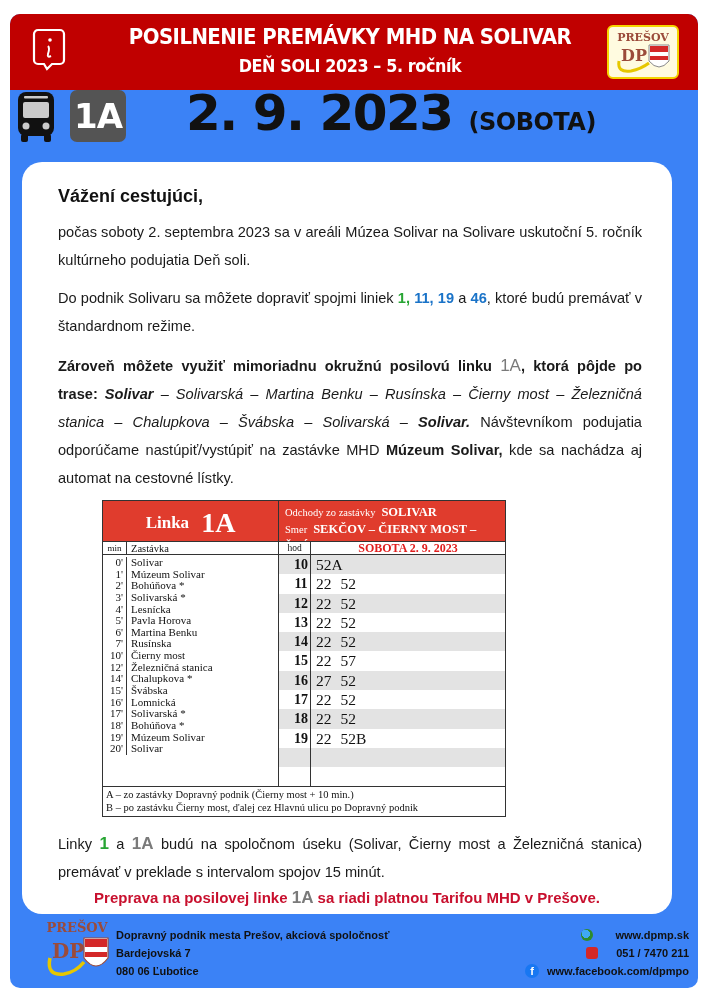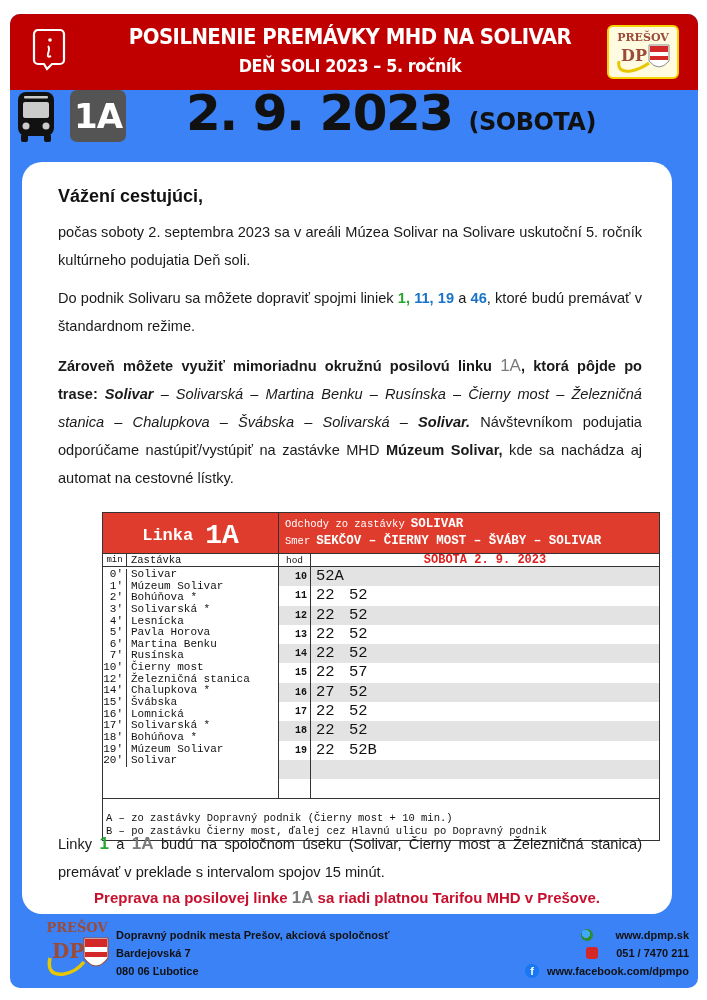--- a/index.html
+++ b/index.html
@@ -36,45 +36,45 @@
        text-align: justify; color: #1a1a1a; }
   .greeting { position: absolute; left: 36px; top: 24px; font-weight: bold; font-size: 18px; }
   .green { color: #27a533; font-weight: bold; }
   .blue { color: #1a73c8; font-weight: bold; }
   .gray1a { color: #7a7a7a; font-weight: bold; font-size: 17px; }
   .bold { font-weight: bold; }
   .it { font-style: italic; }
   .bi { font-weight: bold; font-style: italic; }
 
   
-  .tt { position: absolute; left: 90px; top: 350px; width: 558px; border: 1.5px solid #333;
-        font-family: Liberation Mono, monospace; background: #fff; }
+  .tt { position: absolute; left: 90px; top: 338px; width: 404px; border: 1.5px solid #333;
+        font-family: Liberation Serif, serif; background: #fff; }
   .tt-head { display: flex; height: 40px; background: #e03c2d; color: #fff; }
   .tt-head-left { width: 176px; border-right: 1.5px solid #333; display: flex; align-items: center;
                   justify-content: center; font-weight: bold; font-size: 17px; gap: 12px; padding-top: 4px; }
   .tt-head-left .ln { font-size: 28px; }
   .tt-head-right { flex: 1; padding: 3px 0 4px 6px; font-size: 10.5px; line-height: 17px; }
   .tt-head-right b { font-size: 12.5px; margin-left: 6px; }
   .tt-sub { display: flex; height: 14px; border-top: 1.5px solid #333; border-bottom: 1.5px solid #333;
             font-size: 10.5px; line-height: 13px; }
   .c-min { width: 24px; border-right: 1px solid #333; text-align: center; font-size: 9px; }
   .c-stop { width: 152px; border-right: 1px solid #333; padding-left: 4px; }
   .c-hod { width: 32px; border-right: 1px solid #333; text-align: center; font-size: 9.5px; }
   .c-dep { flex: 1; text-align: center; color: #e01e1e; font-weight: bold; font-size: 12px; }
   .tt-body { display: flex; height: 232px; border-bottom: 1.5px solid #333; }
   .stops { width: 176px; border-right: 1.5px solid #333; padding-top: 2px; }
   .stop-row { display: flex; height: 11.65px; font-size: 11px; line-height: 11.65px; }
   .stop-row .m { width: 24px; text-align: right; padding-right: 3px; border-right: 1px solid #333; }
   .stop-row .s { padding-left: 4px; }
   .hours { flex: 1; }
   .hour-row { display: flex; height: 19.3px; line-height: 19.3px; }
   .hour-row.shade { background: #e3e3e3; }
-  .hour-row .h { width: 32px; border-right: 1.5px solid #333; text-align: center; font-weight: bold; font-size: 10px; padding-left: 13px; }
+  .hour-row .h { width: 32px; border-right: 1.5px solid #333; text-align: center; font-weight: bold; font-size: 14px; padding-left: 13px; }
   .hour-row .d { padding-left: 5px; font-size: 15.5px; word-spacing: 5px; }
-  .tt-notes { font-size: 10.5px; line-height: 13px; padding: 1px 3px 2px; margin-top: 12px; }
+  .tt-notes { font-size: 10.5px; line-height: 13px; padding: 1px 3px 2px; }
 
   .foot-name { position: absolute; left: 116px; top: 926px; font-size: 11px; font-weight: bold; line-height: 18px; color: #111; }
   .foot-right { position: absolute; right: 18px; top: 926px; font-size: 11px; font-weight: bold; line-height: 18px; text-align: right; color: #111; }
   .foot-right .r { display: flex; justify-content: flex-end; align-items: center; gap: 8px; }
   .ico { width: 12px; height: 12px; border-radius: 50%; display: inline-block; }
   .logo-bottom { position: absolute; left: 40px; top: 918px; width: 74px; height: 62px; }
 </style>
 </head>
 <body>
 

